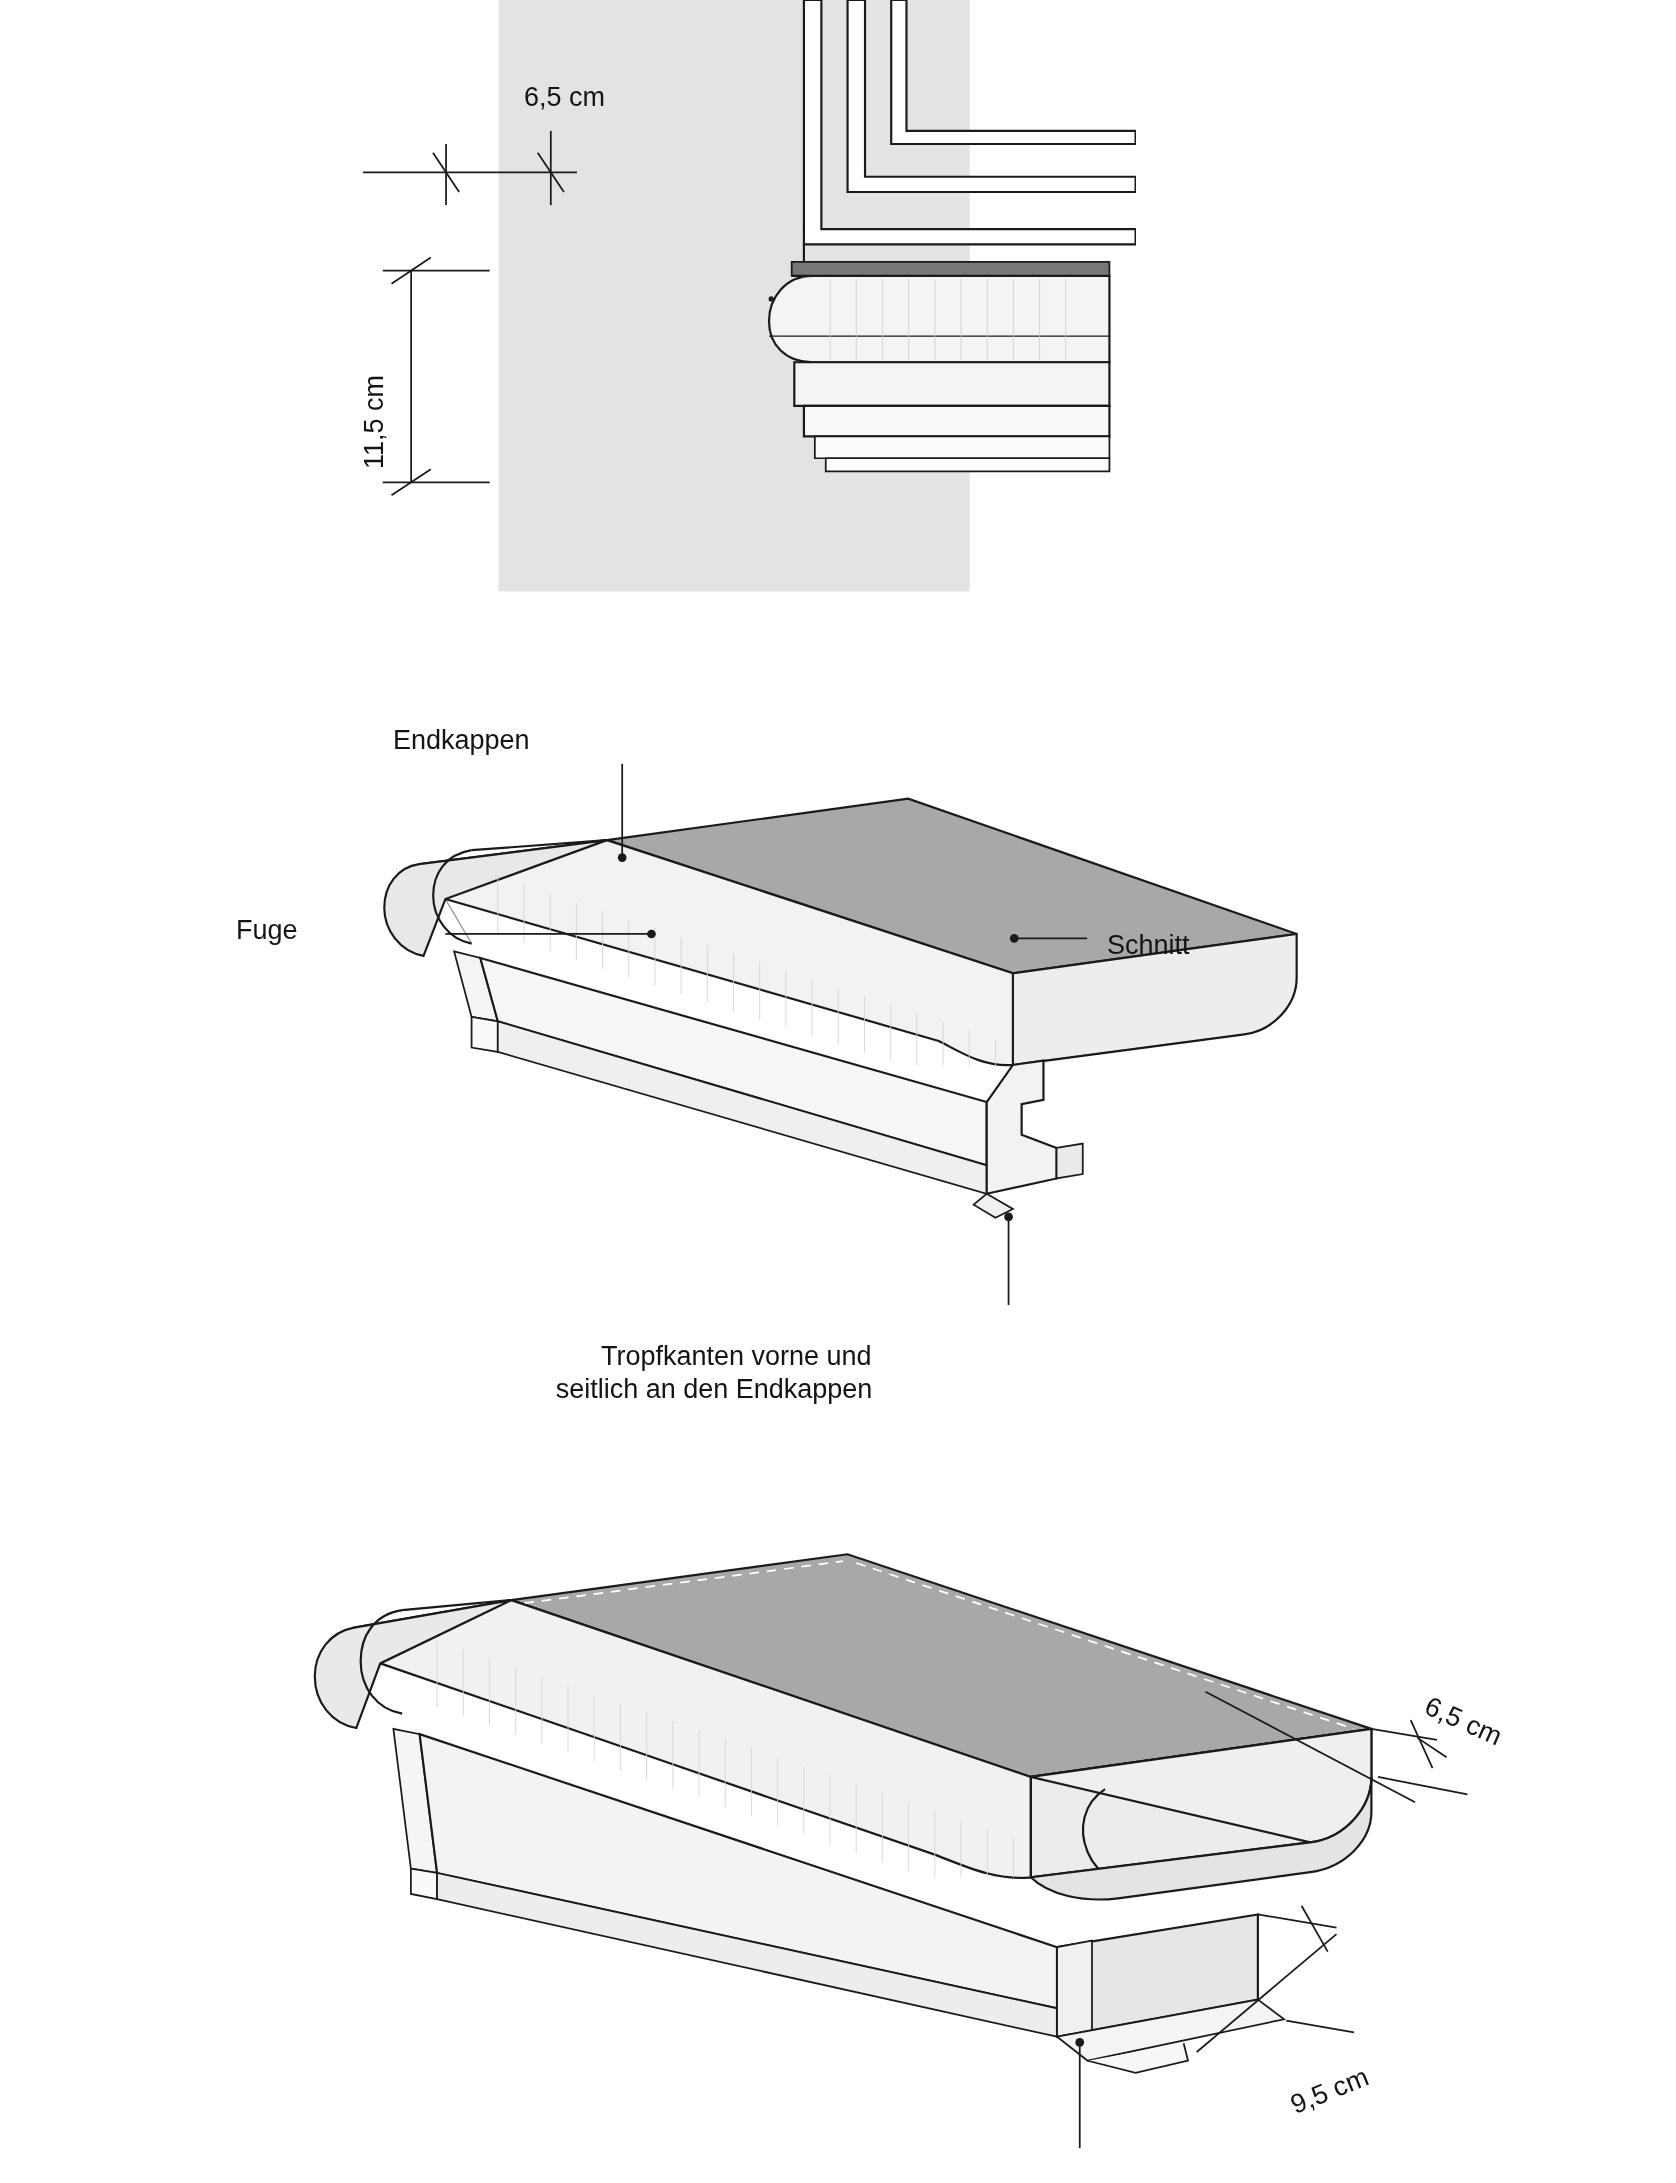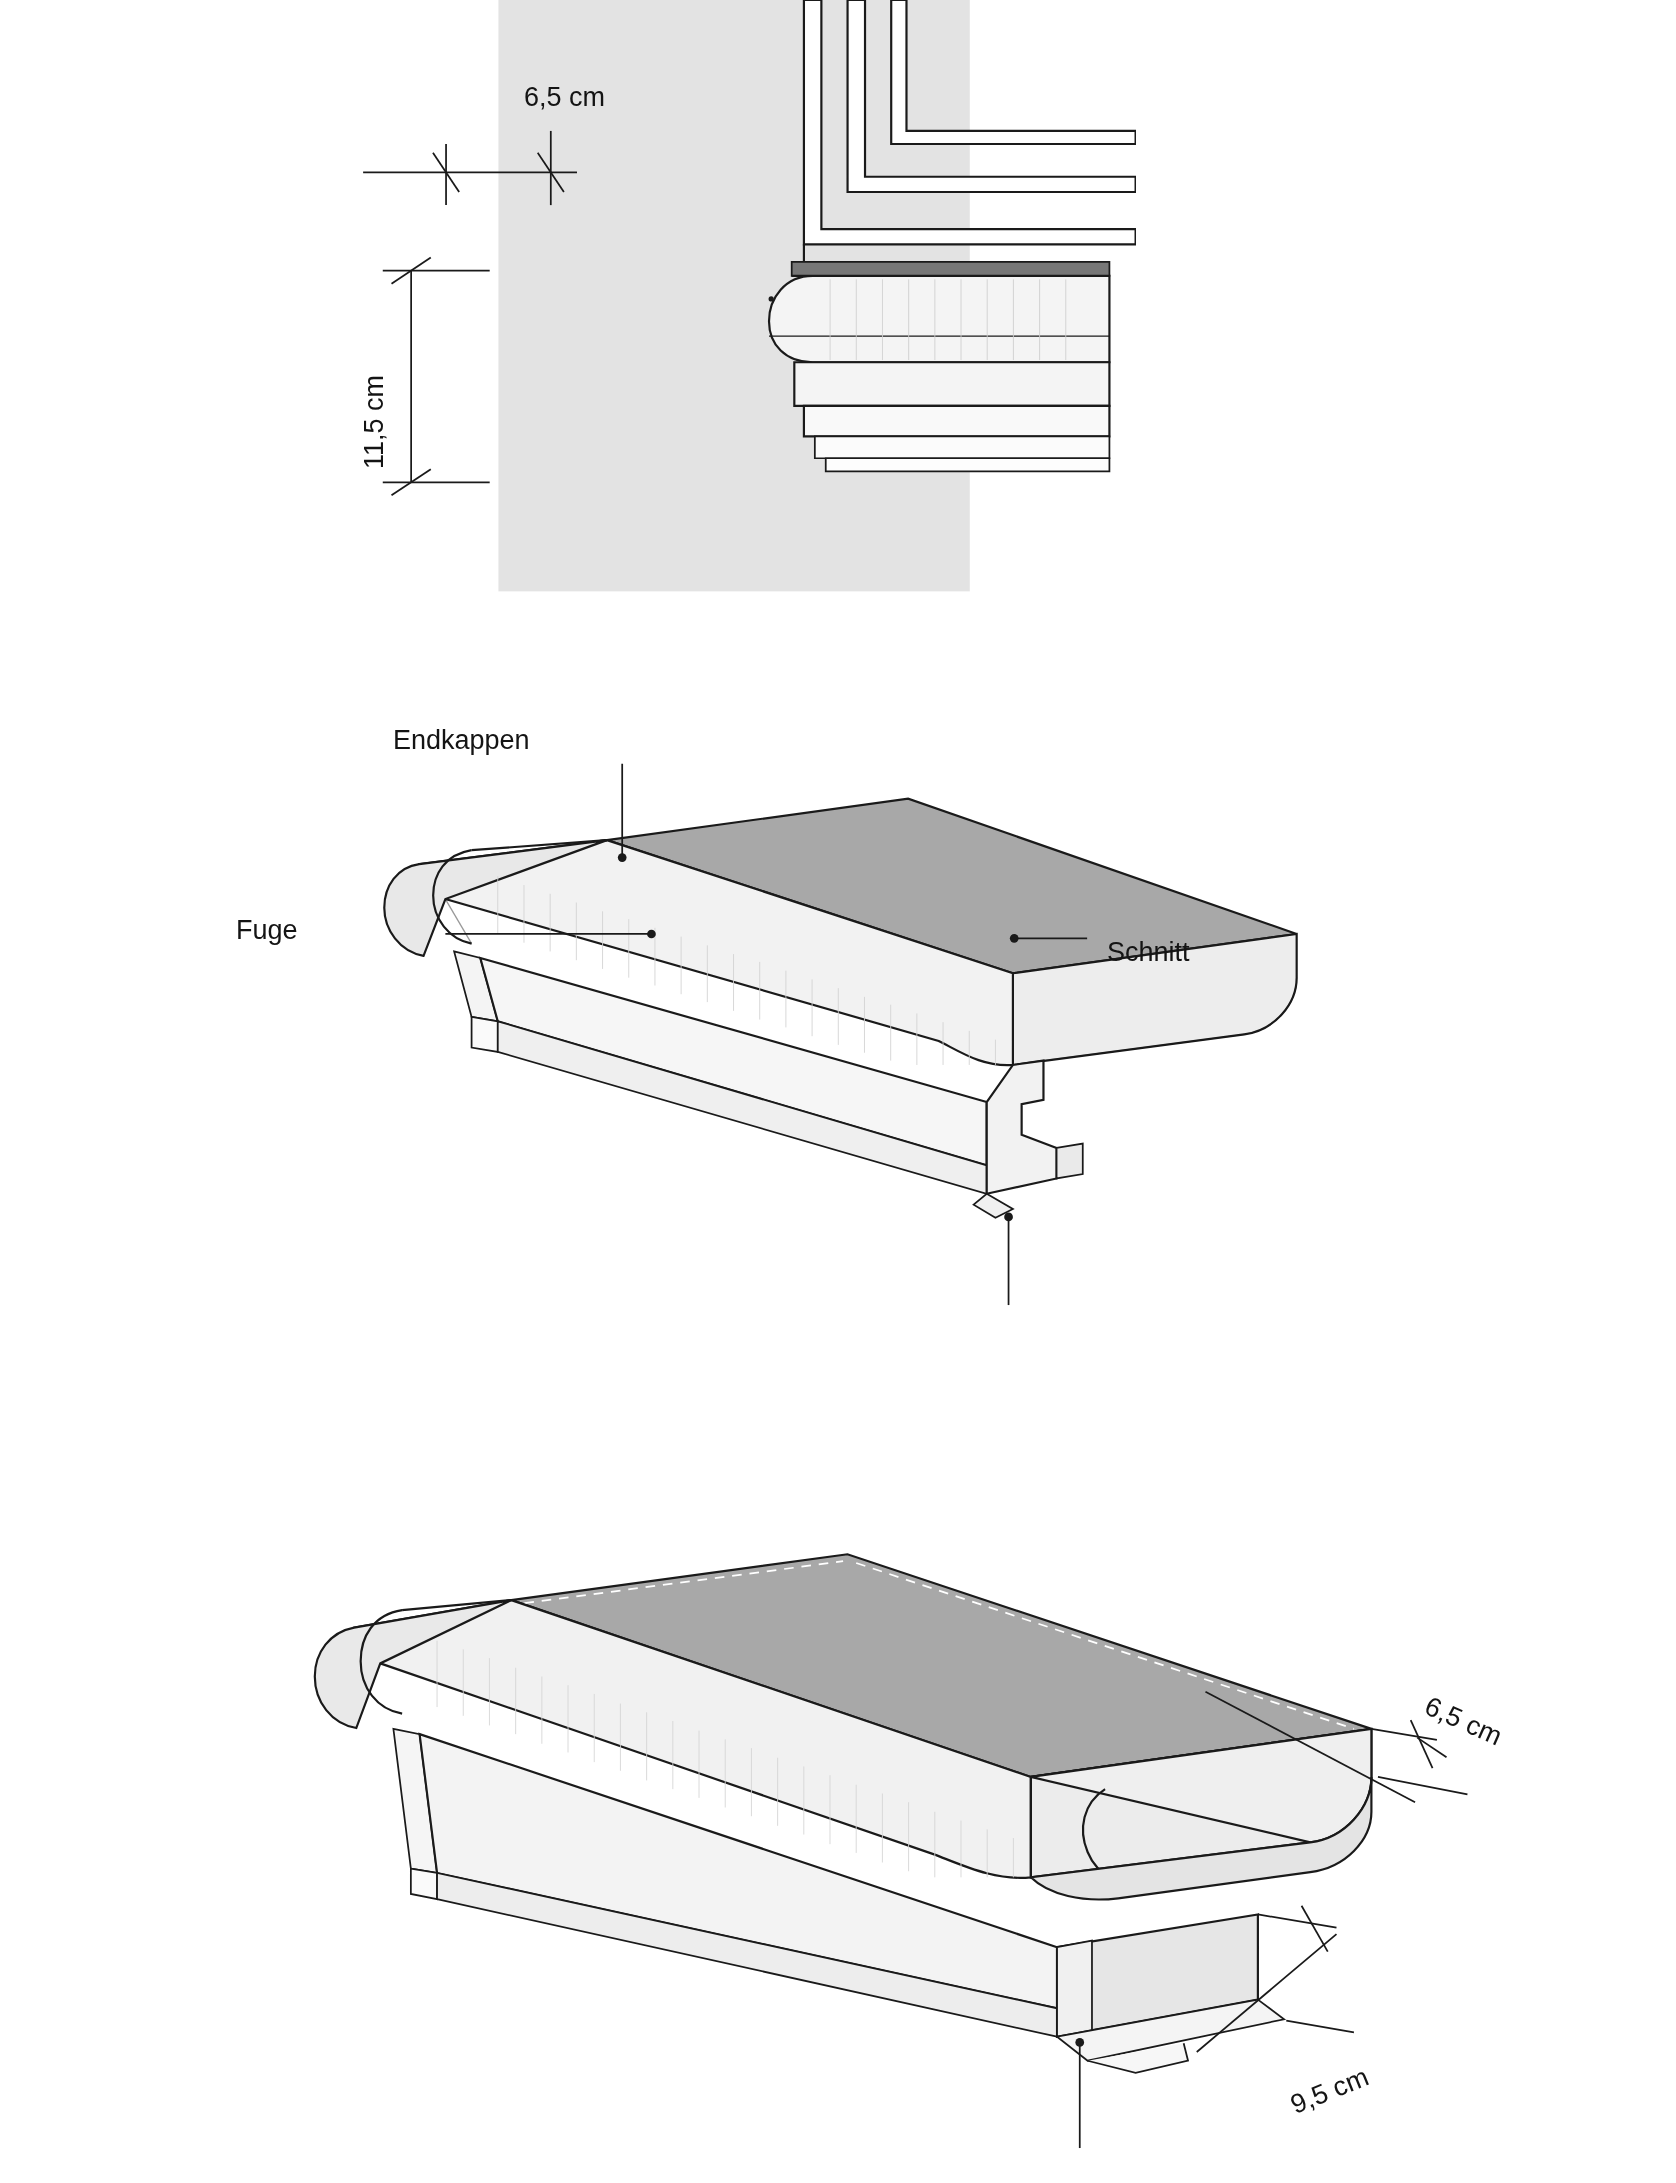--- a/index.html
+++ b/index.html
@@ -173,22 +173,26 @@
 
         <line x1="1930" y1="1250" x2="1930" y2="1450"></line>
         <circle cx="1930" cy="1248" r="10" fill="#1a1a1a" stroke="none"></circle>
       </g>
     </svg>
 
     <div class="label" style="left:227px; top:52px;">Endkappen</div>
 
     <div class="label" style="left:70px; top:242px;">Fuge</div>
 
-    <div class="label" style="left:941px; top:264px;">Schnitt</div>
-
+    <div class="label" style="left:941px; top:257px;">Schnitt</div>
+
+    <div class="label" style="left:548px; top:635px; text-align:center; transform:translateX(-50%);">
+      <span>Tropfkanten vorne und
+seitlich an den Endkappen</span>
+    </div>
   </div>
 
   <div class="figure" style="left:175px; top:1432px; width:1441px; height:799px;">
 
     <svg width="1441" height="799" viewBox="0 0 3300 1830">
 
       <path d="M770,385 L1540,280 L2740,680 L1960,790 Z" fill="#a8a8a8" stroke="#1a1a1a" stroke-width="5"></path>
 
       <g stroke="#ffffff" stroke-width="4" stroke-dasharray="22 18">
         <line x1="800" y1="392" x2="1530" y2="296"></line>

